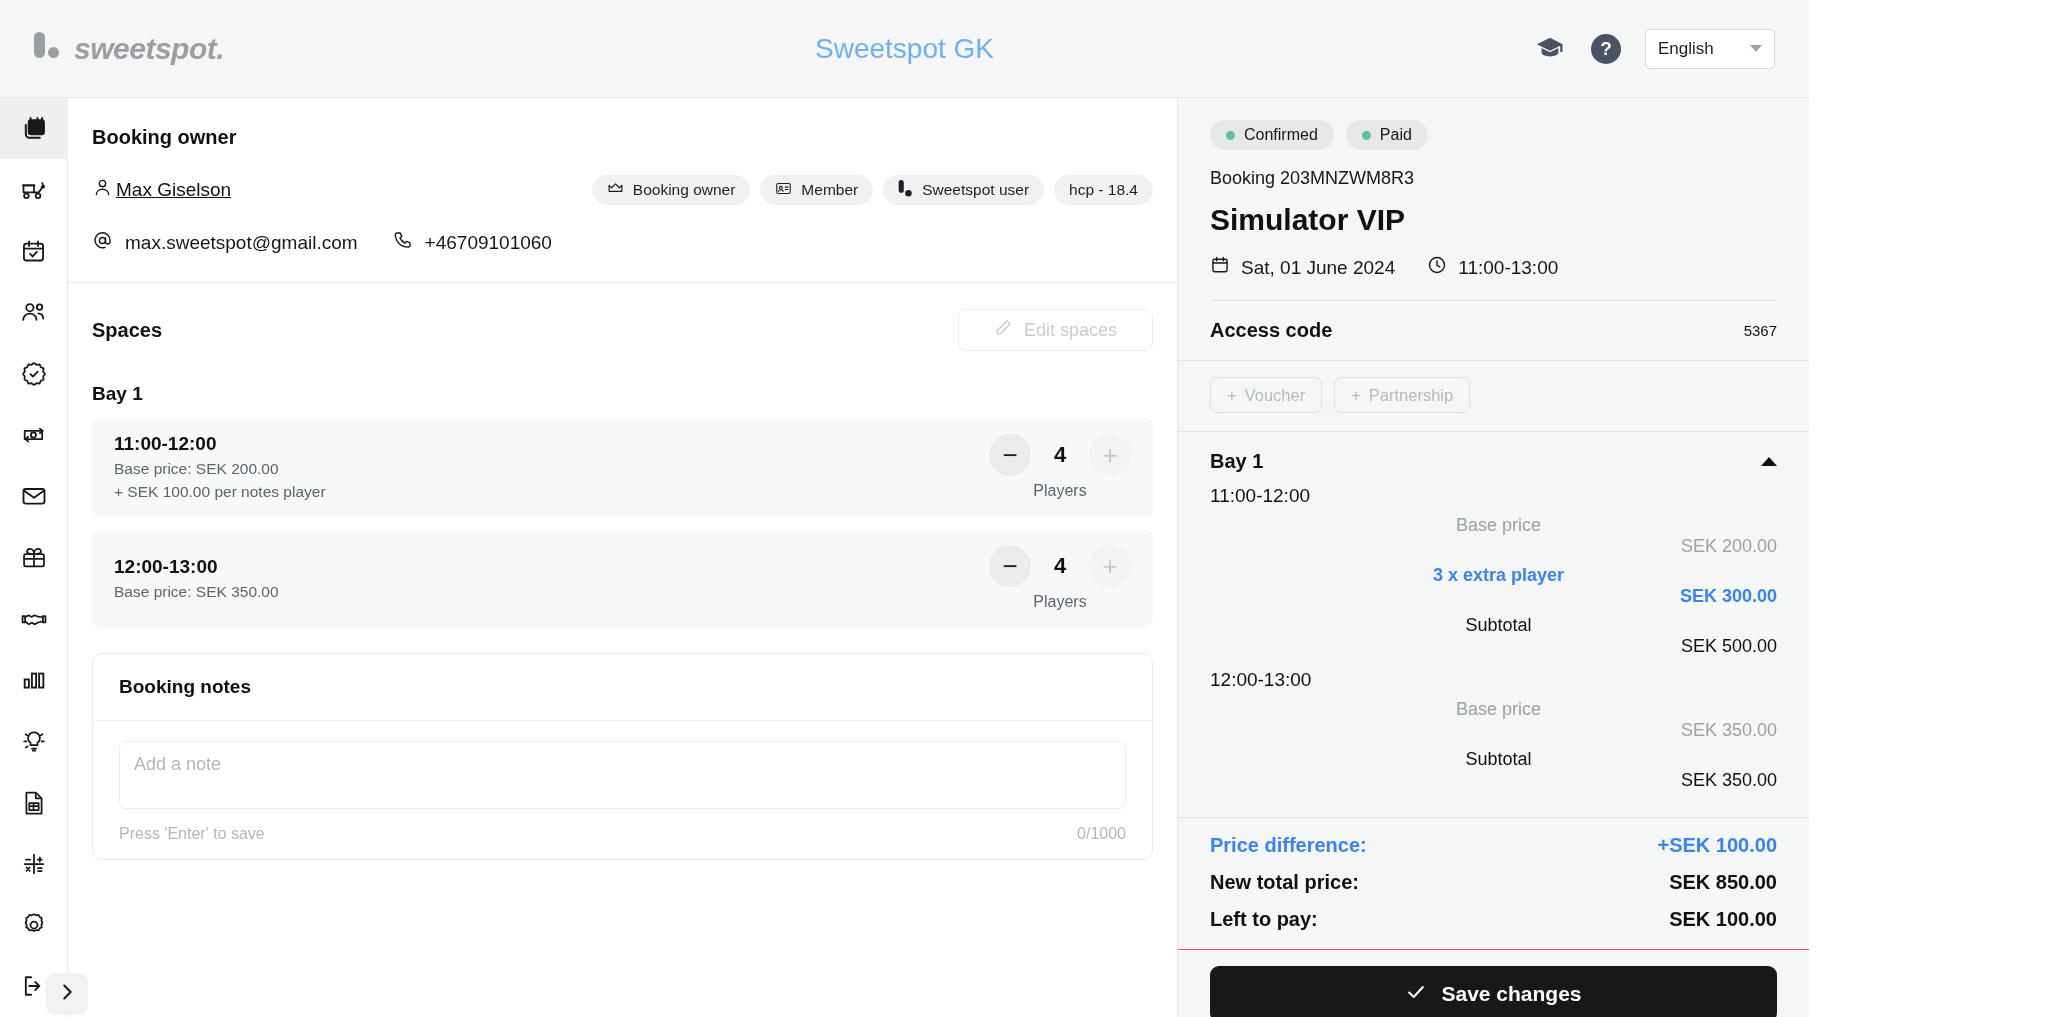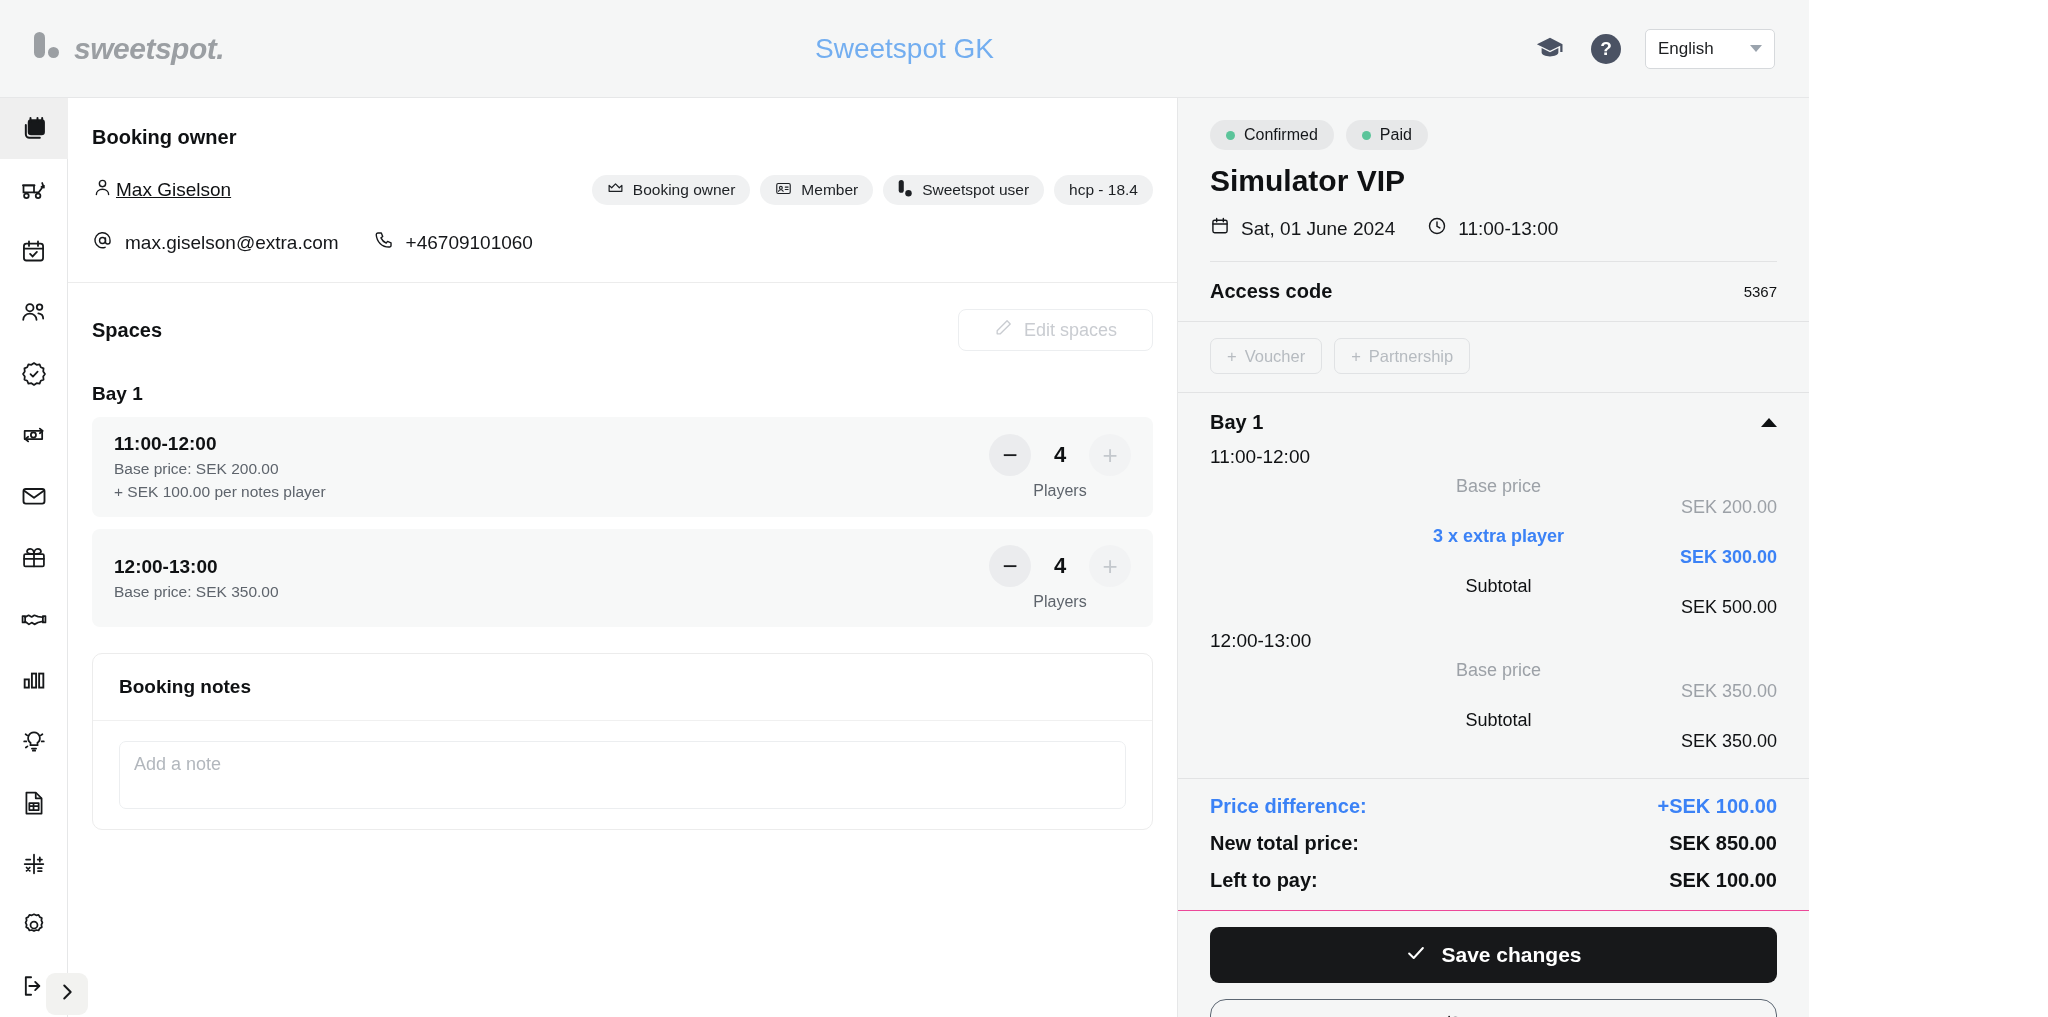--- a/index.html
+++ b/index.html
@@ -497,21 +497,21 @@
           </div>
 
           <div class="contact-row">
             <span class="contact-item">
               <span>
                 <svg width="21" height="21" viewBox="0 0 24 24" fill="none" stroke="#15171a" stroke-width="1.6" stroke-linecap="round">
                   <circle cx="12" cy="12" r="3.4"></circle>
                   <path d="M15.4 9v4.4a2.6 2.6 0 0 0 5.2 0V12A8.6 8.6 0 1 0 15 19.8"></path>
                 </svg>
               </span>
-              <span>max.giselson@extra.com</span>
+              <span>max.sweetspot@gmail.com</span>
             </span>
             <span class="contact-item">
               <span>
                 <svg width="21" height="21" viewBox="0 0 24 24" fill="none" stroke="#15171a" stroke-width="1.6" stroke-linecap="round" stroke-linejoin="round">
                   <path d="M6.5 3.5h3l1.6 4-2 1.5a12 12 0 0 0 6 6l1.5-2 4 1.6v3c0 1-.8 1.9-1.9 1.8C10.4 19.7 4.3 13.6 3.7 5.4A1.9 1.9 0 0 1 5.5 3.5z"></path>
                 </svg>
               </span>
               <span>+46709101060</span>
             </span>
           </div>
@@ -561,40 +561,45 @@
               </div>
               <span class="step-label">Players</span>
             </div>
           </div>
         </div>
 
         <div class="notes-card">
           <div class="notes-head">Booking notes</div>
           <div class="notes-body">
             <textarea class="notes-area" placeholder="Add a note" style=""></textarea>
+            <div class="notes-foot">
+              <span>Press 'Enter' to save</span>
+              <span class="count">0/1000</span>
+            </div>
           </div>
         </div>
 
       </div>
     </div>
 
     <div class="right">
 
       <div class="r-top">
         <div class="status-row">
           <span class="pill">
             <span class="dot"></span>
             <span>Confirmed</span>
           </span>
           <span class="pill">
             <span class="dot"></span>
             <span>Paid</span>
           </span>
         </div>
 
+        <div class="booking-id">Booking 203MNZWM8R3</div>
         <div class="r-title">Simulator VIP</div>
 
         <div class="r-meta">
           <span class="mi">
             <span>
               <svg width="20" height="20" viewBox="0 0 24 24" fill="none" stroke="#15171a" stroke-width="1.7" stroke-linecap="round">
                 <rect x="3.5" y="5" width="17" height="15" rx="2"></rect>
                 <path d="M8 3v4M16 3v4M3.5 9.5h17"></path>
               </svg>
             </span>

